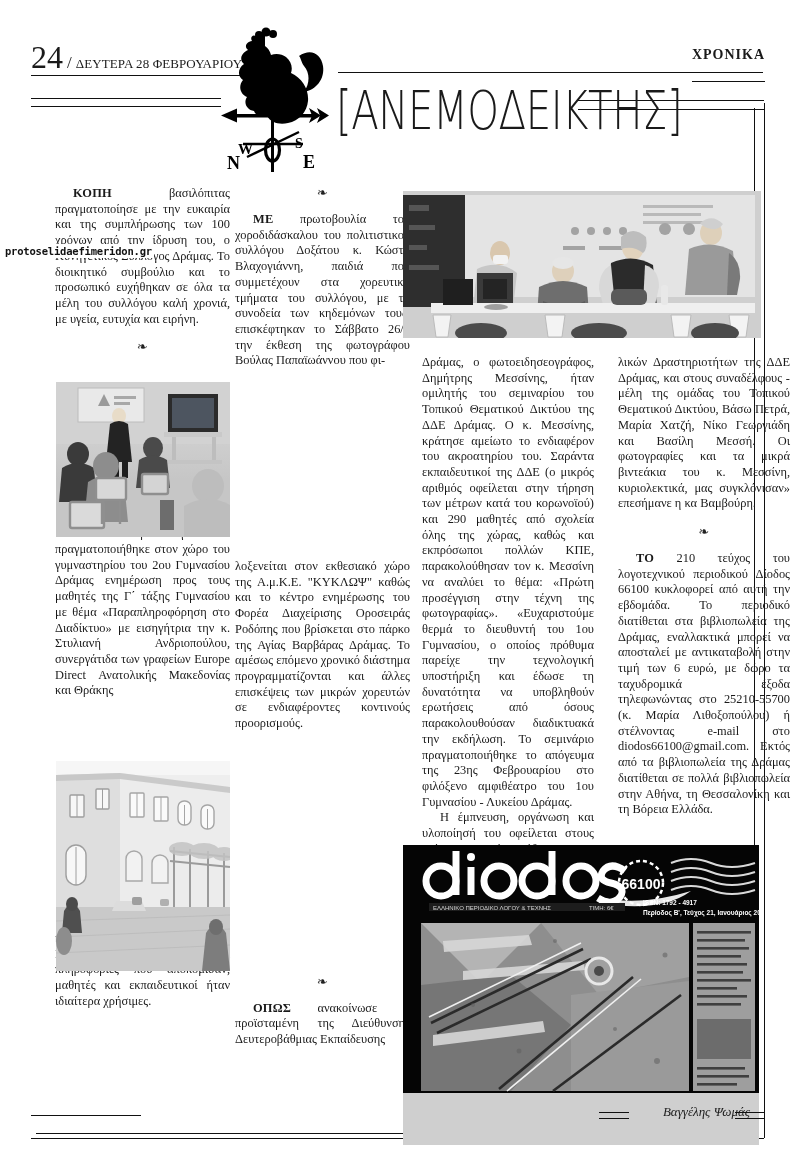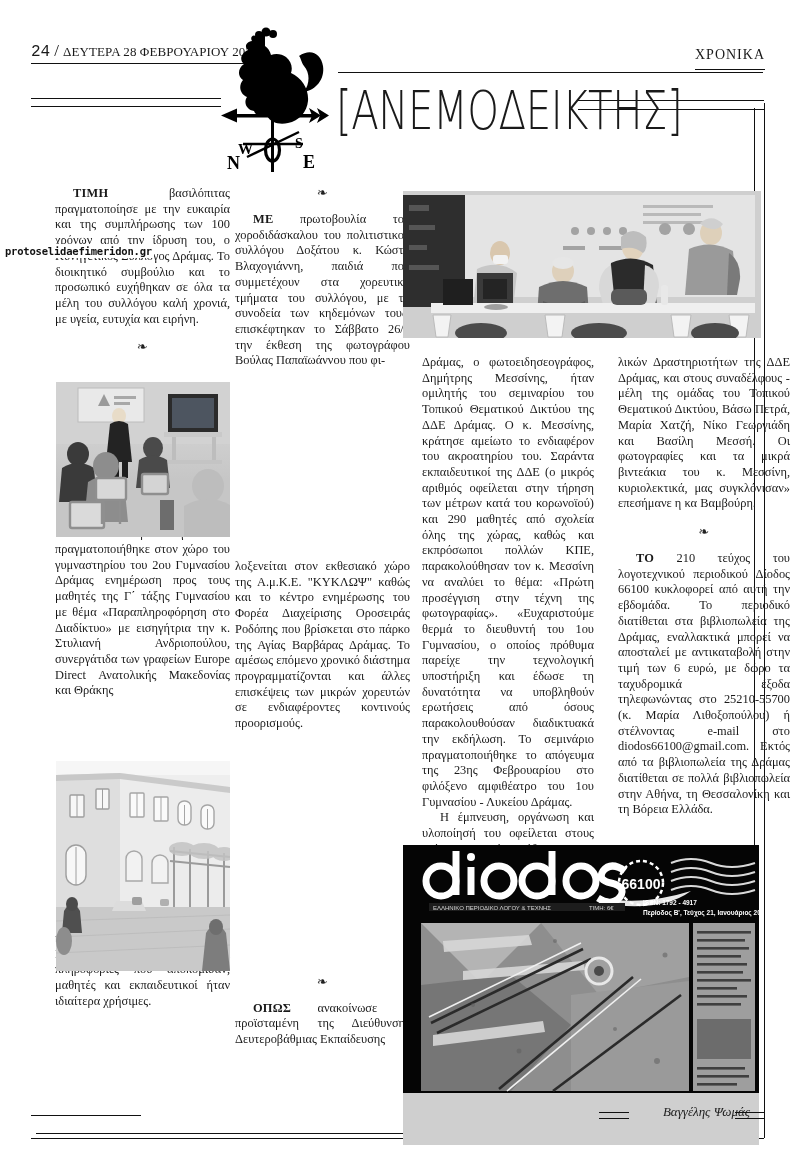--- a/index.html
+++ b/index.html
@@ -28,43 +28,43 @@
   .folio {
     position: absolute;
     left: 31px; top: 41px;
     display: flex;
     align-items: baseline;
     gap: 4px;
     border-bottom: 1.2px solid #111;
     padding-bottom: 2px;
   }
   .folio-number {
-    font-size: 16px;
-    font-family: Liberation Mono, monospace;
+    font-size: 32px;
+    font-family: Liberation Serif, serif;
     letter-spacing: 0px;
     line-height: 1;
   }
   .folio-slash {
     font-size: 17px;
   }
   .folio-date {
     font-size: 13px;
     letter-spacing: 0.1px;
     font-variant: small-caps;
     text-transform: uppercase;
     white-space: nowrap;
   }
   .section-name {
     position: absolute;
     right: 32px; top: 47px;
     font-size: 14px;
-    font-weight: normal;
+    font-weight: bold;
     letter-spacing: 1px;
     border-bottom: 1.2px solid #111;
-    padding-bottom: 6px;
+    padding-bottom: 18px;
     font-family: "Liberation Serif", serif;
   }
   .rule-top {
     position: absolute;
     left: 338px; top: 72px;
     width: 425px;
     height: 1px;
     background: #111;
   }
   .rule-left-double {
@@ -306,21 +306,21 @@
     <div class="column-title">[ΑΝΕΜΟΔΕΙΚΤΗΣ]</div>
   </div>
 
   <div class="frame-outer"></div>
   <div class="frame-inner"></div>
   <div class="rule-bottom-outer"></div>
   <div class="rule-bottom-inner"></div>
   <div class="rule-bottom-left"></div>
 
   <div class="col" id="col1">
-    <p class="para"><span class="lead">ΤΙΜΗ</span><span> βασιλόπιτας πραγματοποίησε με την ευκαιρία και της συμπλήρωσης των 100 χρόνων από την ίδρυση του, ο Κυνηγετικός Σύλλογος Δράμας. Το διοικητικό συμβούλιο και το προσωπικό ευχήθηκαν σε όλα τα μέλη του συλλόγου καλή χρονιά, με υγεία, ευτυχία και ειρήνη.</span></p>
+    <p class="para"><span class="lead">ΚΟΠΗ</span><span> βασιλόπιτας πραγματοποίησε με την ευκαιρία και της συμπλήρωσης των 100 χρόνων από την ίδρυση του, ο Κυνηγετικός Σύλλογος Δράμας. Το διοικητικό συμβούλιο και το προσωπικό ευχήθηκαν σε όλα τα μέλη του συλλόγου καλή χρονιά, με υγεία, ευτυχία και ειρήνη.</span></p>
     <div class="ornament">❧</div>
     <div style="height:160px"></div>
     <p class="para"><span class="lead">ΤΗΝ</span><span> Παρασκευή 25/2 πραγματοποιήθηκε στον χώρο του γυμναστηρίου του 2ου Γυμνασίου Δράμας ενημέρωση προς τους μαθητές της Γ΄ τάξης Γυμνασίου με θέμα «Παραπληροφόρηση στο Διαδίκτυο» με εισηγήτρια την κ. Στυλιανή Ανδριοπούλου, συνεργάτιδα των γραφείων Europe Direct Ανατολικής Μακεδονίας και Θράκης</span></p>
     <div style="height:232px"></div>
     <p class="para" style="text-indent:0"><span>και Υπεύθυνη Λειτουργίας του Γραφείου της Π.Ε. Δράμας. Οι πληροφορίες που αποκόμισαν, μαθητές και εκπαιδευτικοί ήταν ιδιαίτερα χρήσιμες.</span></p>
   </div>
 
   <div class="col" id="col2">
     <div class="ornament" style="margin-top:0">❧</div>
     <p class="para"><span class="lead">ΜΕ</span><span> πρωτοβουλία του χοροδιδάσκαλου του πολιτιστικού συλλόγου Δοξάτου κ. Κώστα Βλαχογιάννη, παιδιά που συμμετέχουν στα χορευτικά τμήματα του συλλόγου, με τη συνοδεία των κηδεμόνων τους, επισκέφτηκαν το Σάββατο 26/2 την έκθεση της φωτογράφου Βούλας Παπαϊωάννου που φι-</span></p>

